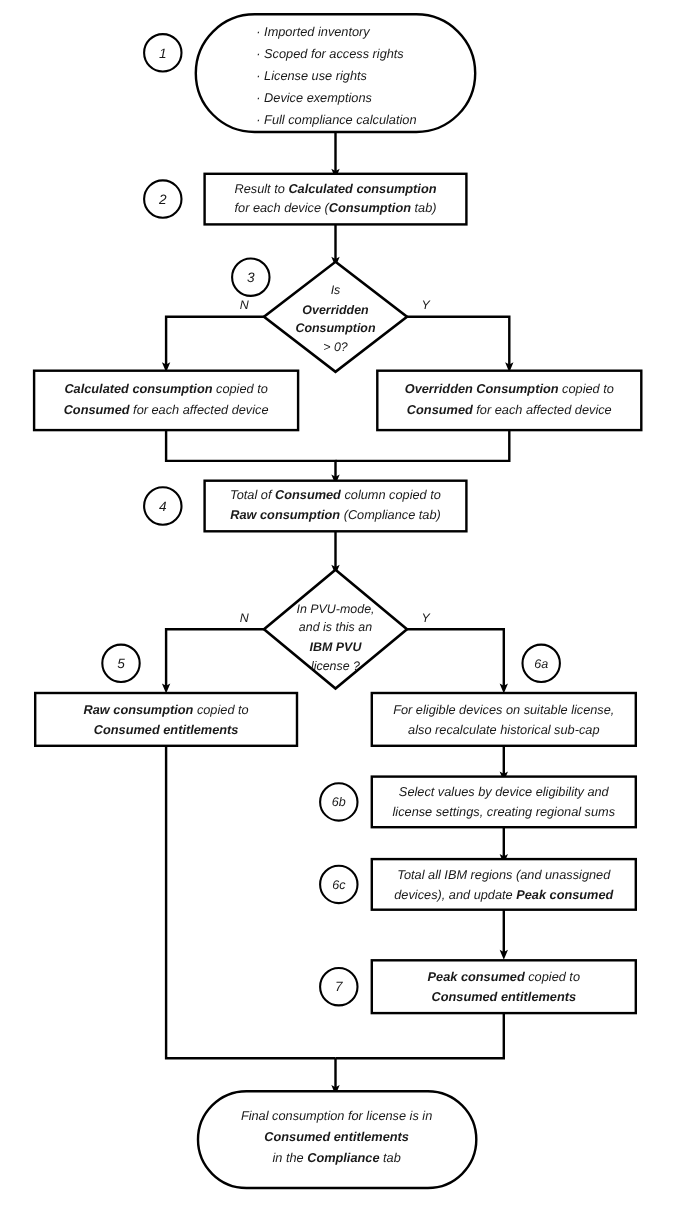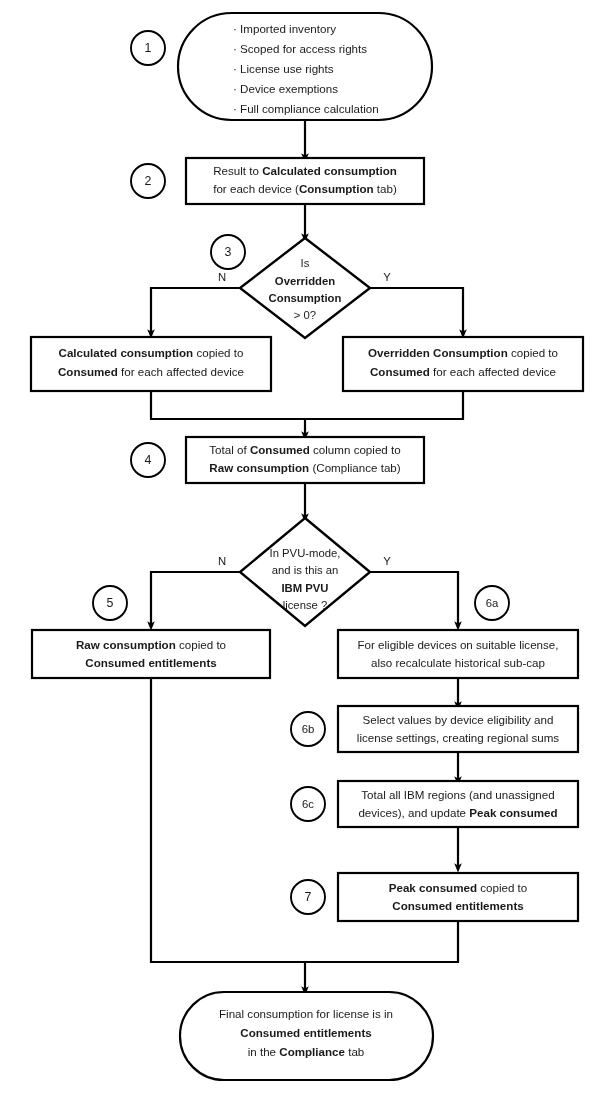--- a/index.html
+++ b/index.html
@@ -11,20 +11,21 @@
     width: 613px;
     height: 1111px;
     font-family: "Liberation Sans", sans-serif;
     color: #1a1a1a;
     overflow: hidden;
   }
   #chart-root {
     position: relative;
     width: 534px;
     height: 1111px;
+    font-style: italic;
   }
   svg#flow {
     position: absolute;
     left: 0;
     top: 0;
     width: 613px;
     height: 1111px;
   }
   .shape-stroke {
     fill: #ffffff;

